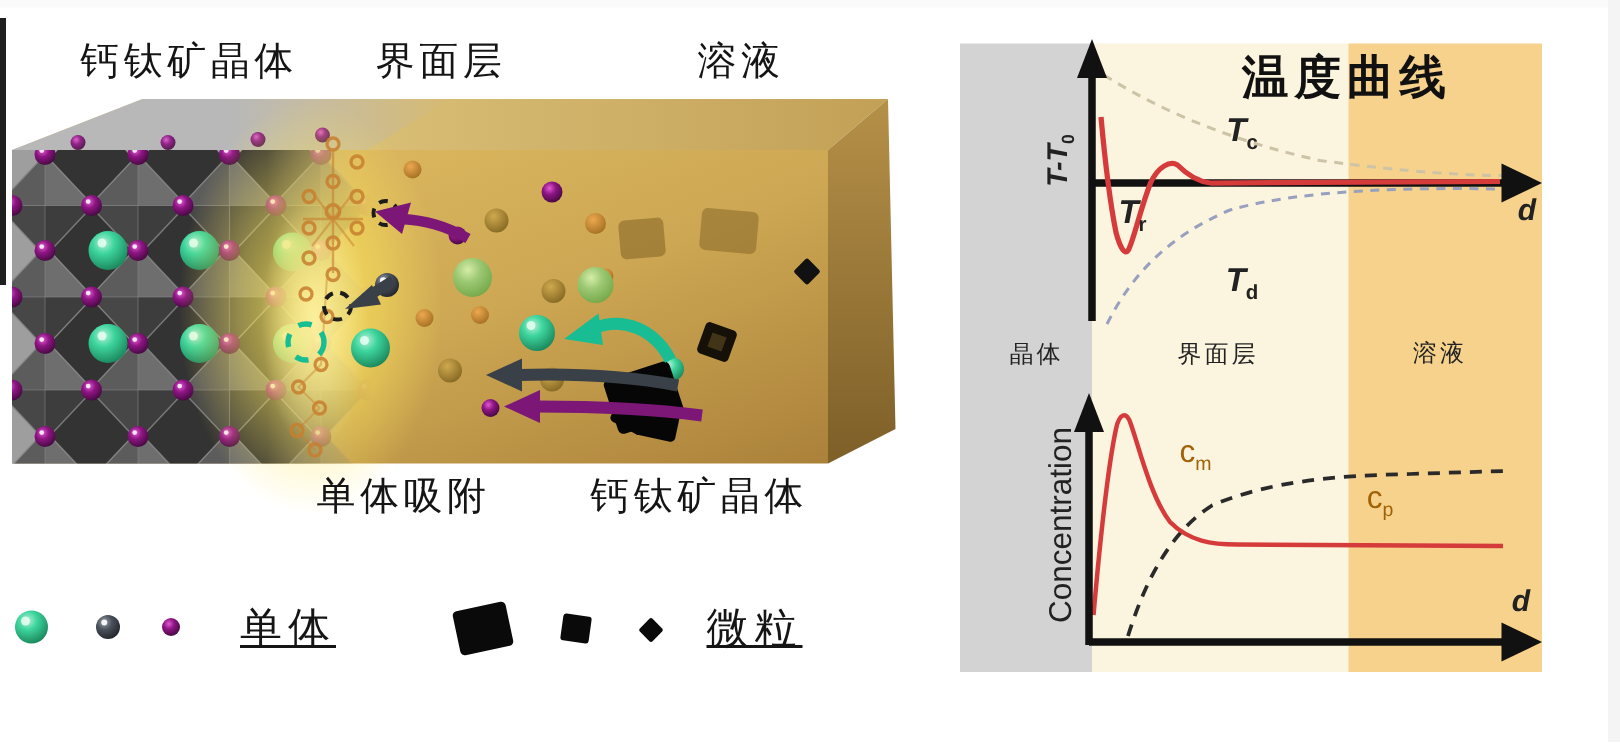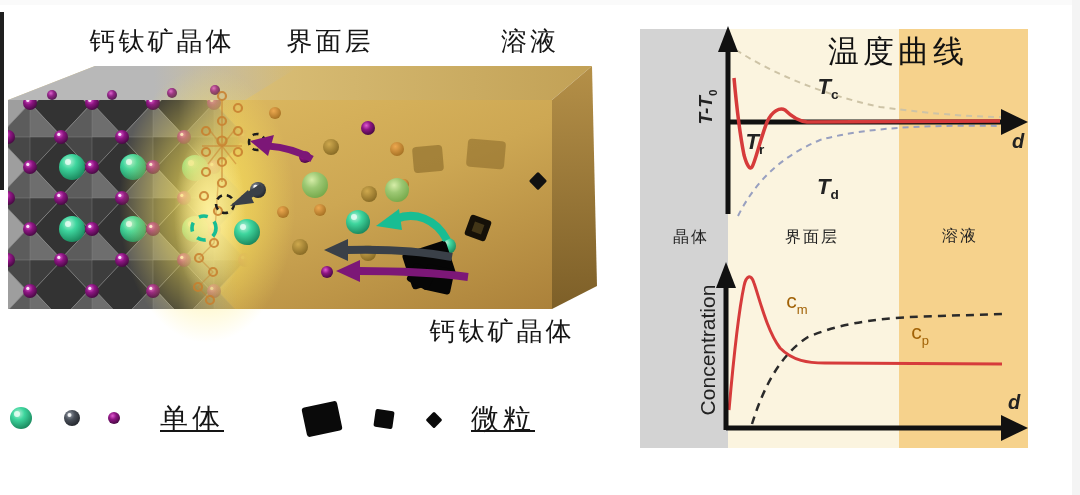--- a/index.html
+++ b/index.html
@@ -1,22 +1,22 @@
 <!DOCTYPE html>
 <html><head>
 <meta charset="utf-8">
 <style>
   html,body{margin:0;padding:0;background:#fff;}
   .stage{position:relative;width:1080px;height:495px;background:#ffffff;overflow:hidden;
          font-family:"Liberation Sans",sans-serif;}
   .abs{position:absolute;}
   .lbl{position:absolute;white-space:nowrap;color:#151515;transform:translate(-50%,-50%);}
-  .brush{font-family:"Liberation Serif",serif;letter-spacing:3px;font-size:26px;margin-left:36px;}
+  .brush{font-family:"Liberation Serif",serif;letter-spacing:3px;font-size:26px;}
   .legend-txt{font-family:"Liberation Serif",serif;letter-spacing:4px;font-size:28px;text-decoration:underline;}
-  .big-title{font-weight:normal;font-size:31px;letter-spacing:4px;color:#111;}
+  .big-title{font-weight:bold;font-size:31px;letter-spacing:4px;color:#111;}
   .cn-mid{font-family:Liberation Serif, serif;font-size:16px;letter-spacing:2px;color:#222;}
   .math{font-size:22px;font-style:italic;color:#222;font-weight:bold;}
   .math sub,.clabel sub{font-size:0.62em;font-style:normal;}
   .clabel{font-size:21px;font-weight:400;color:#a16207;font-style:normal;}
   .rot{transform:translate(-50%,-50%) rotate(-90deg);}
   .edge-strip-left{left:0;top:12px;width:4px;height:178px;background:#1f1f1f;}
   .edge-strip-right{right:0;top:0;width:8px;height:495px;background:#f4f4f4;}
   .edge-strip-top{left:0;top:0;width:1080px;height:5px;background:#fafafa;}
   .col-band{position:absolute;top:29px;height:419px;}
 </style>
@@ -337,20 +337,21 @@
         </g>
       <g transform="translate(434,420) rotate(45)">
         <rect x="-6" y="-6" width="12" height="12" rx="1.5" fill="#0a0a0a"></rect>
         </g>
     </g>
   </svg>
 
   <div class="lbl brush" style="left:126px;top:41px">钙钛矿晶体</div>
   <div class="lbl brush" style="left:294px;top:41px">界面层</div>
   <div class="lbl brush" style="left:494px;top:41px">溶液</div>
+  <div class="lbl brush" style="left:269px;top:331px">单体吸附</div>
   <div class="lbl brush" style="left:466px;top:331px">钙钛矿晶体</div>
   <div class="lbl legend-txt" style="left:192px;top:419px">单体</div>
   <div class="lbl legend-txt" style="left:503px;top:419px">微粒</div>
 
   <div class="abs" style="left:640px;top:0;width:400px;height:495px">
     <div class="col-band" style="left:0;width:88px;background:#d3d3d3"></div>
     <div class="col-band" style="left:88px;width:171px;background:#fbf4df"></div>
     <div class="col-band" style="left:259px;width:129px;background:#f6d28c"></div>
 
     <svg class="abs" style="left:0;top:0" width="400" height="460" viewBox="0 0 400 460">

